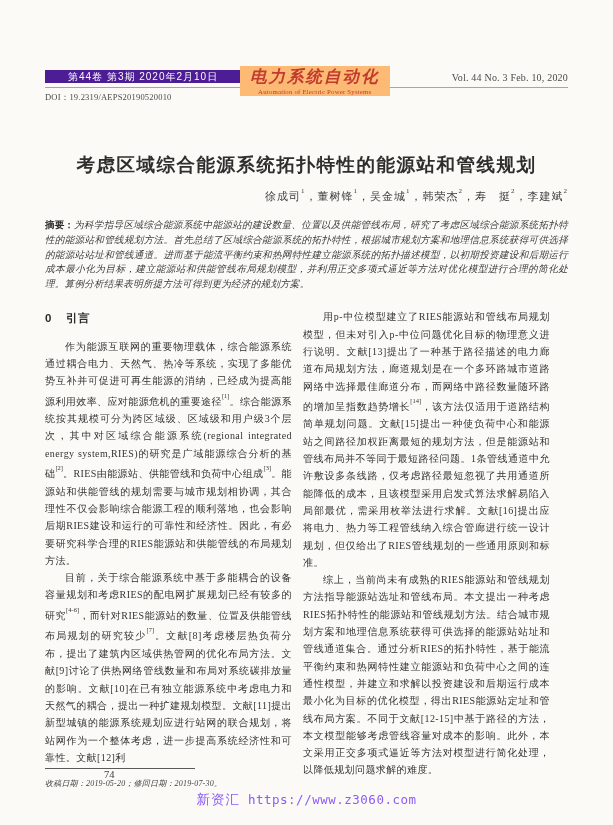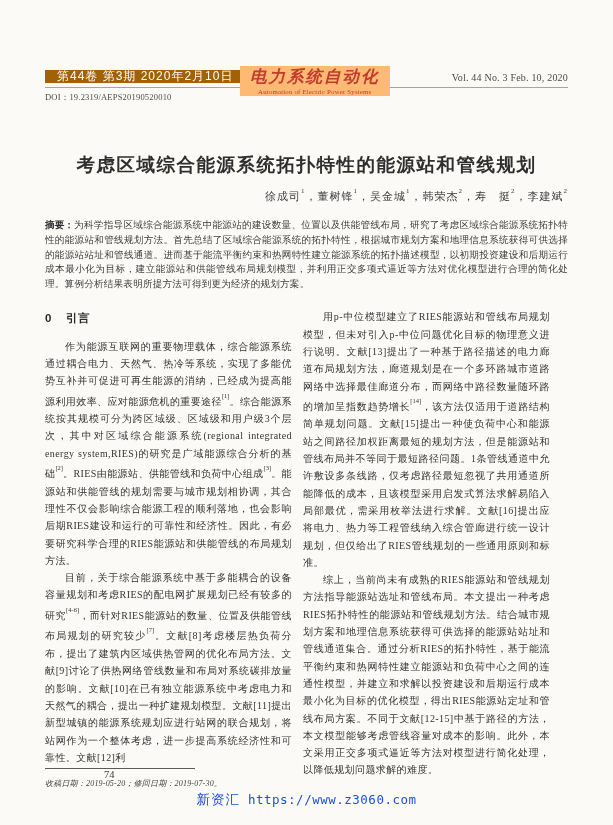--- a/index.html
+++ b/index.html
@@ -10,23 +10,23 @@
     -webkit-font-smoothing:antialiased;
   }
   .page{position:relative;width:613px;height:825px;box-sizing:border-box;padding:66px 45px 0 45px;}
 
   
   .jheader{position:relative;height:44px;}
   .header-rule{position:absolute;left:0;right:0;top:21px;border-top:1px solid #a9a49e;}
   .header-row{position:relative;display:flex;justify-content:space-between;align-items:flex-start;}
   .h-left{width:195px;}
   .issue-box{
-    display:inline-block;background:#a16207;color:#fdfcfa;
+    display:inline-block;background:#4c1d95;color:#fdfcfa;
     font-family:"Liberation Sans","DejaVu Sans",sans-serif;
-    font-size:12px;line-height:13px;padding:0 12px;letter-spacing:1px;white-space:nowrap;
+    font-size:10px;line-height:13px;padding:0 23px;letter-spacing:1px;white-space:nowrap;
   }
   .doi{margin-top:8px;font-size:8.5px;color:#4a4a4a;letter-spacing:.2px;}
   .h-center{position:relative;z-index:1;background:#fdba74;padding:0 10px;text-align:center;}
   .logo-cn{
     color:#c13b2e;font-weight:bold;font-style:italic;
     font-size:16.5px;letter-spacing:2px;line-height:21px;white-space:nowrap;
     font-family:"Liberation Serif","DejaVu Serif",serif;
   }
   .logo-en{color:#c13b2e;font-size:6.8px;line-height:9px;white-space:nowrap;letter-spacing:.2px;}
   .h-right{width:195px;text-align:right;font-size:10px;color:#4a4a4a;margin-top:6px;letter-spacing:.2px;}
@@ -39,21 +39,21 @@
   }
   .authors{margin-top:11px;text-align:right;font-size:11px;color:#3c3c3c;letter-spacing:1px;}
   .authors sup{font-size:7px;position:relative;top:-.35em;}
   .affil{margin-top:7px;text-align:center;font-size:8.6px;color:#474747;letter-spacing:.2px;white-space:nowrap;}
 
   
   .abstract{margin-top:14px;font-size:9.6px;line-height:14.6px;text-align:justify;color:#3b3b3b;}
   .abstract .lbl,.keywords .lbl{
     font-family:"Liberation Sans","DejaVu Sans",sans-serif;font-weight:bold;font-style:normal;color:#2e2e2e;
   }
-  .abstract .txt{letter-spacing:.2px;}
+  .abstract .txt{font-style:italic;letter-spacing:.2px;}
   .keywords{margin-top:5px;font-size:9.6px;color:#3b3b3b;}
   .keywords .txt{font-style:italic;letter-spacing:.2px;}
 
   
   .columns{display:flex;gap:11px;margin-top:17px;}
   .col{width:247px;font-size:10px;line-height:17.3px;letter-spacing:.4px;text-align:justify;color:#343434;}
   .col.left{display:flex;flex-direction:column;height:438px;}
   .sec-head{
     font-family:"Liberation Sans","DejaVu Sans",sans-serif;
     font-weight:bold;font-size:11.5px;color:#2b2b2b;margin:2px 0 10px 0;letter-spacing:.5px;
@@ -65,21 +65,21 @@
   
   .fnotes{margin-top:auto;padding-top:2px;}
   .fn-rule{width:150px;border-top:1px solid #5a5a5a;margin-bottom:7px;}
   .fn-line{font-size:8px;line-height:15px;font-style:italic;color:#3f3f3f;letter-spacing:.2px;text-indent:0;}
 
   
   .footer{position:absolute;left:0;right:0;bottom:0;height:60px;}
   .pagenum{position:absolute;left:72px;top:4px;font-size:10.5px;color:#3d3d3d;padding-left:32px;}
   .watermark{
     position:absolute;left:0;right:0;top:26px;text-align:center;
-    color:#1d4ed8;font-size:13.5px;letter-spacing:1px;
+    color:#8b5cf6;font-size:13.5px;letter-spacing:1px;
   }
   .watermark .wm-url{font-family:"DejaVu Sans Mono","Liberation Mono",monospace;font-size:12.5px;margin-left:8px;letter-spacing:.5px;}
 </style>
 </head>
 <body>
 
 <div class="page">
 
   <header class="jheader">
     <div class="header-rule"></div>

